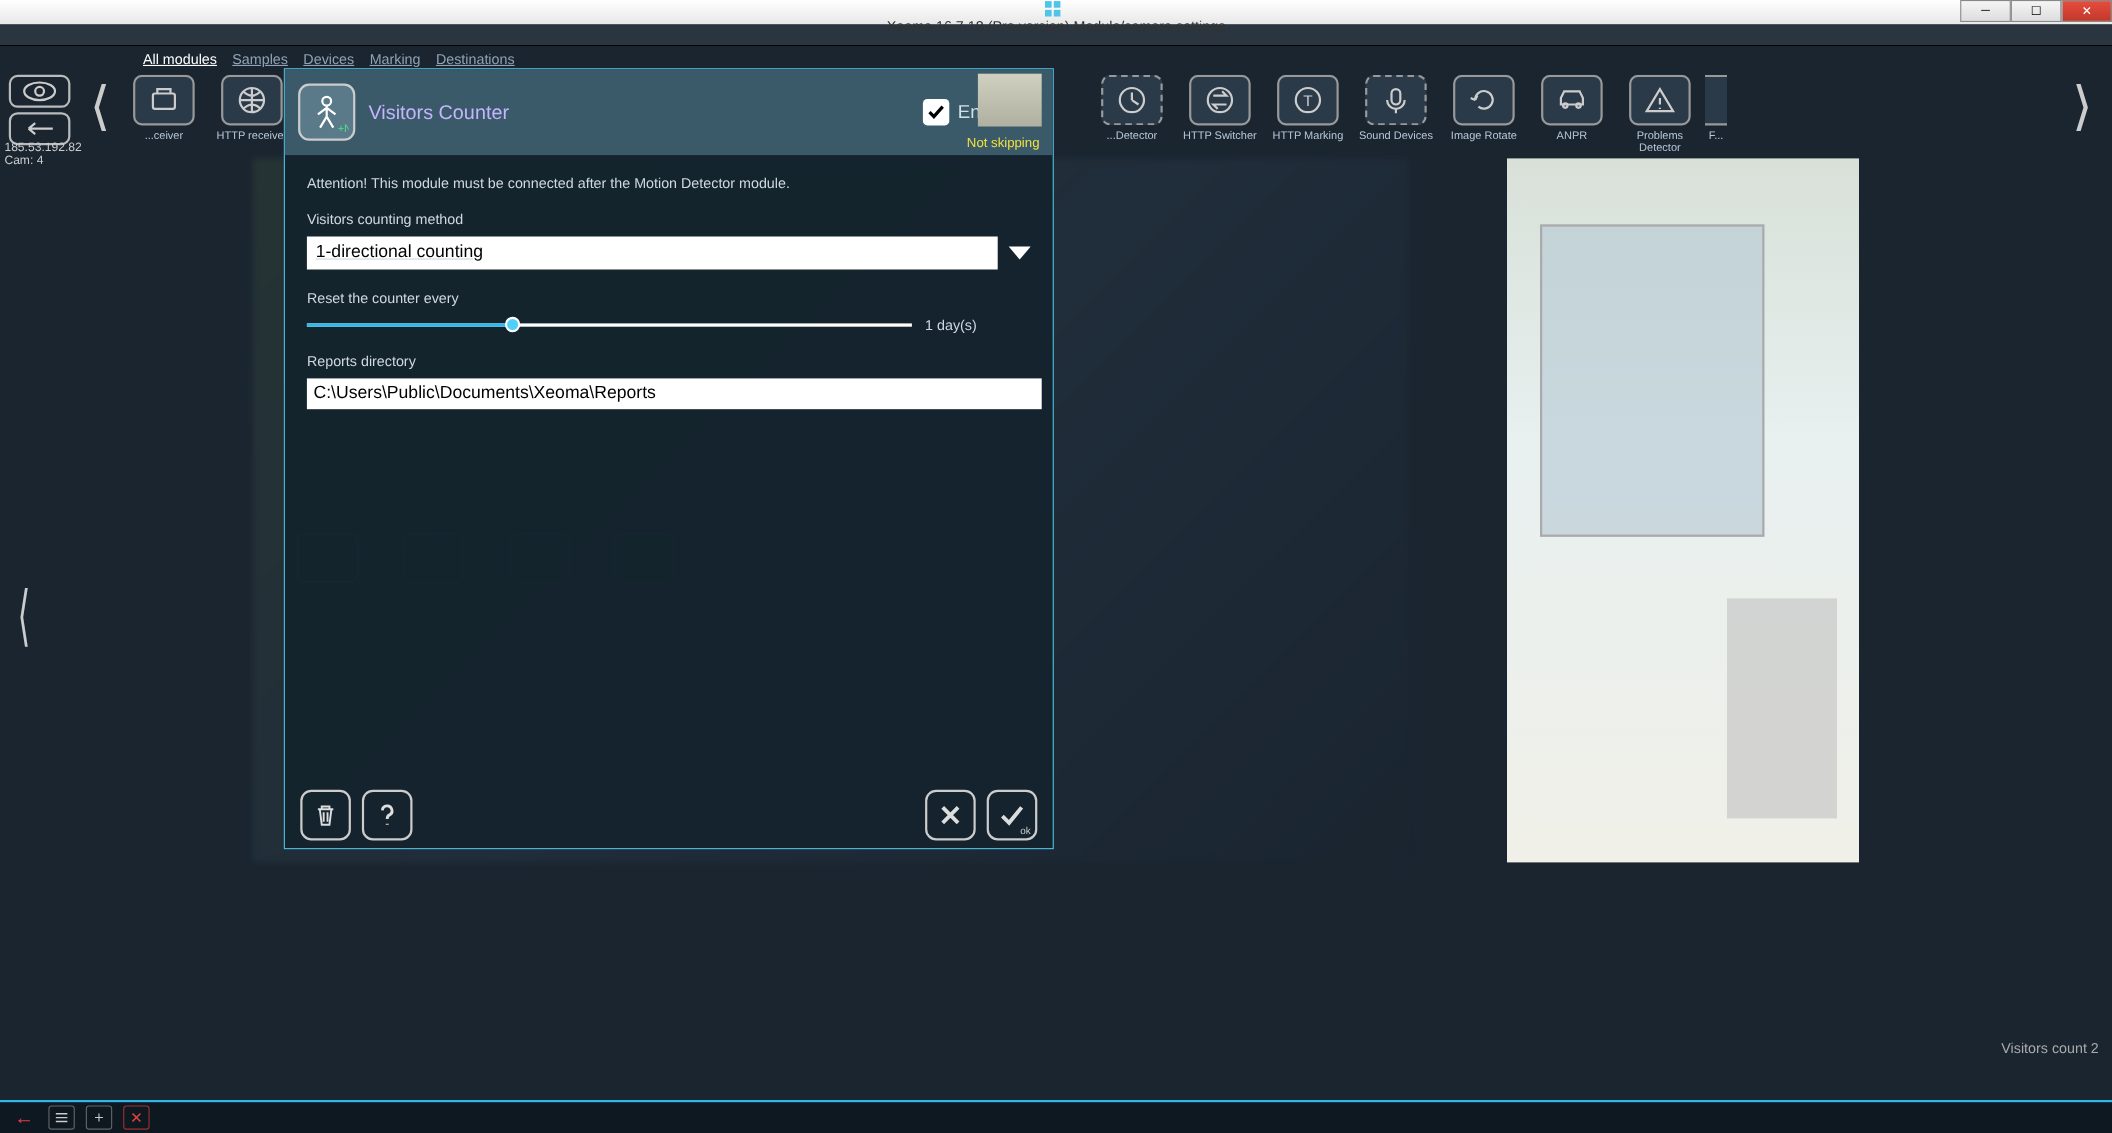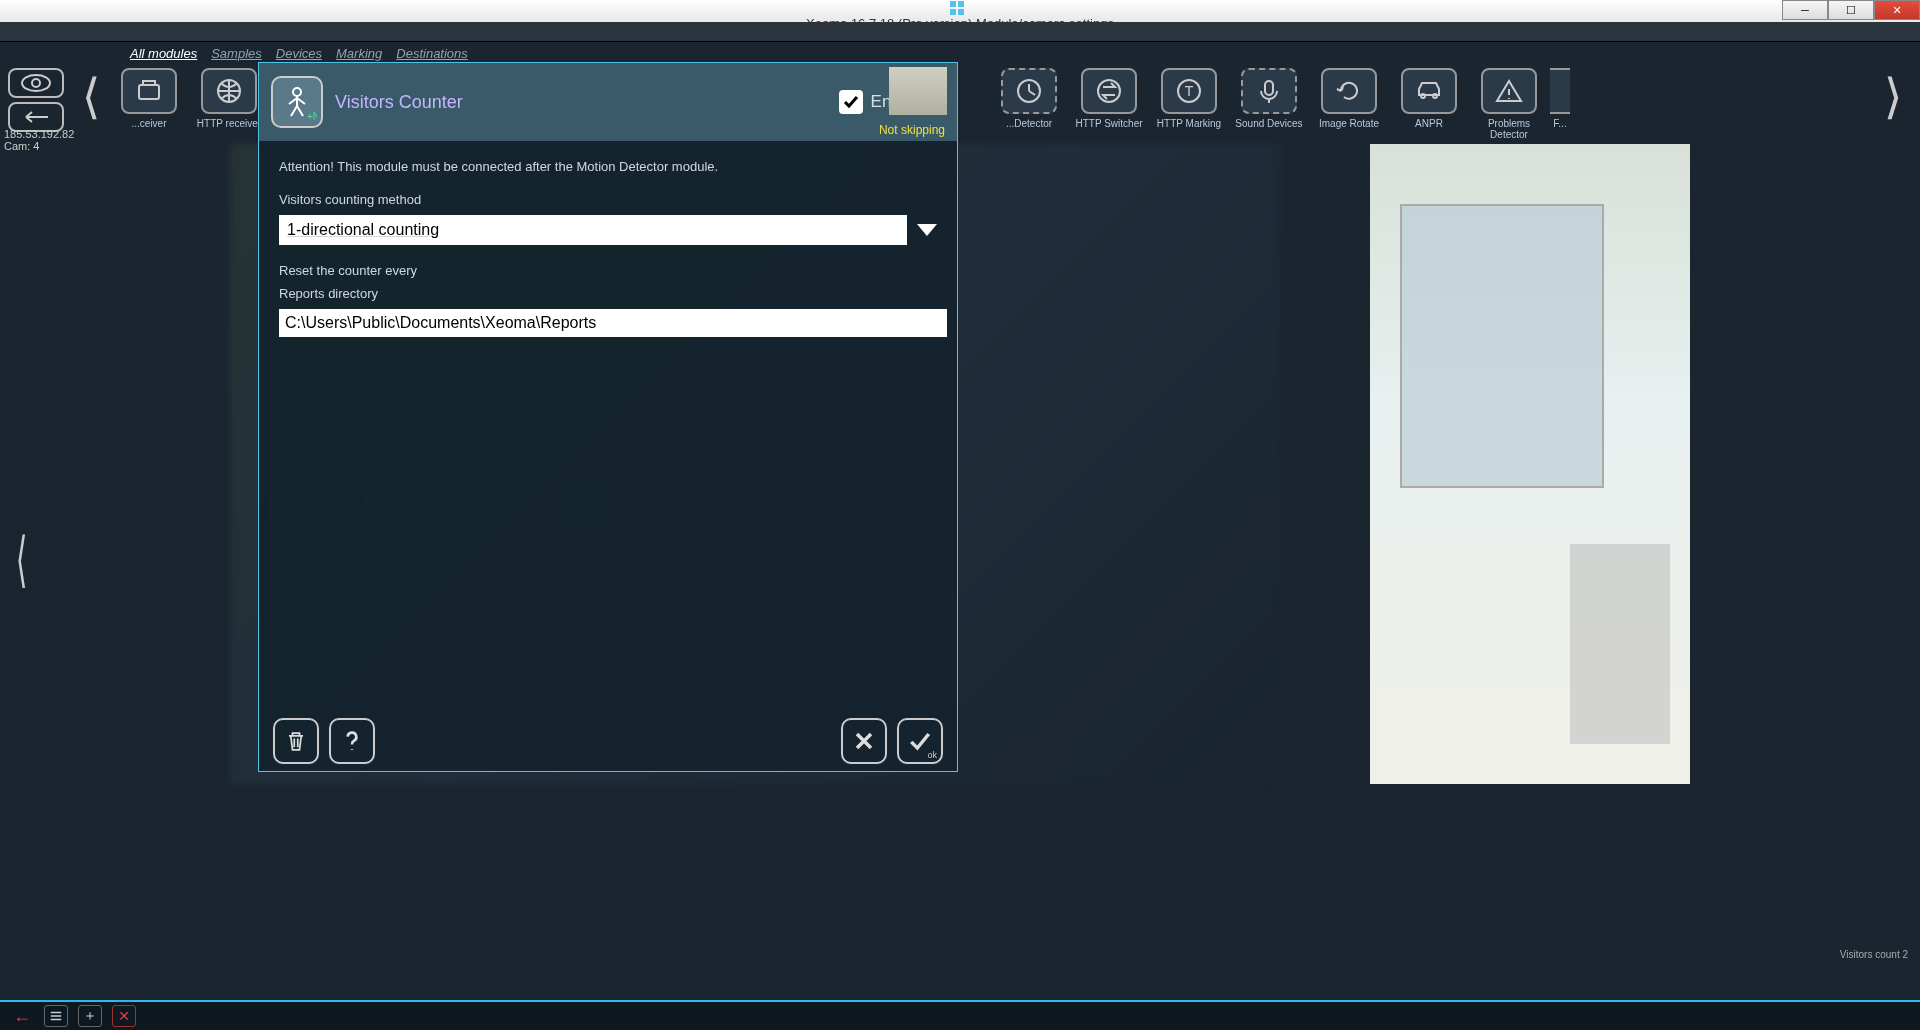--- a/index.html
+++ b/index.html
@@ -11,21 +11,21 @@
 .titlebar-text { font-size: 13px; color: #333; }
 .window-controls { position: absolute; right: 0; top: 0; display: flex; }
 .win-btn { width: 46px; height: 20px; border: 1px solid #888; display: flex; align-items: center; justify-content: center; font-size: 11px; background: linear-gradient(#f5f5f5,#ddd); cursor: pointer; }
 .win-btn.close { background: linear-gradient(#e74c3c,#c0392b); color: #fff; }
 
 
 .tabstrip { height: 20px; background: #2a3540; border-bottom: 1px solid #000; }
 
 
 .menubar { height: 22px; background: #1a2530; display: flex; align-items: center; padding-left: 130px; gap: 14px; }
-.menubar a { color: #8fa3b5; font-size: 13px; text-decoration: underline; cursor: pointer; font-style: italic; }
+.menubar a { color: #8fa3b5; font-size: 13px; text-decoration: underline; cursor: pointer; }
 .menubar a.active { color: #fff; }
 
 
 .toolbar-row { height: 80px; background: #1a2530; display: flex; align-items: flex-start; padding: 4px 8px 0 8px; position: relative; }
 .left-controls { display: flex; flex-direction: column; gap: 4px; margin-right: 8px; }
 .eye-btn, .arrow-btn { width: 56px; height: 30px; border: 2px solid #bbb; border-radius: 8px; display: flex; align-items: center; justify-content: center; background: #1a2530; cursor: pointer; }
 .nav-chevron { width: 30px; height: 56px; display: flex; align-items: center; justify-content: center; cursor: pointer; color: #ccc; font-size: 48px; font-weight: 100; margin: 0 4px; }
 .modules-strip { display: flex; gap: 2px; flex: 1; overflow: hidden; }
 .module-item { display: flex; flex-direction: column; align-items: center; width: 78px; cursor: pointer; }
 .module-icon { width: 56px; height: 46px; border: 2px solid #999; border-radius: 8px; background: #2a3a48; display: flex; align-items: center; justify-content: center; margin-bottom: 4px; position: relative; }
@@ -35,21 +35,21 @@
 
 .content { position: absolute; top: 144px; left: 0; right: 0; bottom: 30px; background: #1a2530; }
 .ip-label { position: absolute; top: -16px; left: 4px; font-size: 11px; color: #ccc; line-height: 12px; }
 
 
 .camera-bg { position: absolute; top: 0; left: 230px; width: 1050px; height: 640px; background: linear-gradient(135deg, #3a4a3a 0%, #2a3a4a 50%, #1a2530 100%); opacity: 0.4; filter: blur(3px); }
 .camera-right { position: absolute; top: 0; right: 230px; width: 320px; height: 640px; background: linear-gradient(180deg, #d8e0d8 0%, #e8f0f0 40%, #f0f0e8 100%); }
 .camera-right::before { content:''; position:absolute; top:60px; left:30px; width:200px; height:280px; background: rgba(180,200,210,0.6); border: 2px solid #aaa; }
 .camera-right::after { content:''; position:absolute; bottom:40px; right:20px; width:100px; height:200px; background: rgba(200,200,200,0.7); }
 
-.visitor-count { position: absolute; bottom: 40px; right: 12px; font-size: 10px; color: #aaa; }
+.visitor-count { position: absolute; bottom: 40px; right: 12px; font-size: 13px; color: #aaa; }
 
 
 .side-nav { position: absolute; left: 10px; top: 380px; color: #ccc; font-size: 60px; font-weight: 100; cursor: pointer; transform: scaleX(0.5); }
 
 
 .dialog { position: absolute; top: 62px; left: 258px; width: 700px; height: 710px; background: rgba(20,35,45,0.96); border: 1px solid #4fc3e8; display: flex; flex-direction: column; }
 .dialog-header { height: 78px; background: #3a5a6a; display: flex; align-items: center; padding: 0 12px; position: relative; }
 .dialog-icon { width: 52px; height: 52px; border: 2px solid #ccc; border-radius: 10px; background: #5a7a8a; display: flex; align-items: center; justify-content: center; margin-right: 12px; position: relative; }
 .dialog-title { color: #c4b5fd; font-size: 18px; flex: 1; }
 .enabled-group { display: flex; align-items: center; gap: 8px; margin-right: 12px; }
@@ -318,20 +318,27 @@
   <div class="dialog-body">
     <div class="attention">Attention! This module must be connected after the Motion Detector module.</div>
 
     <div class="field-label">Visitors counting method</div>
     <div class="select-row">
       <div class="select-box">1-directional counting</div>
       <div class="select-caret"></div>
     </div>
 
     <div class="field-label">Reset the counter every</div>
+    <div class="slider-row">
+      <div class="slider-track">
+        <div class="slider-fill"></div>
+        <div class="slider-thumb"></div>
+      </div>
+      <span class="slider-value">1 day(s)</span>
+    </div>
 
 
     <div class="field-label">Reports directory</div>
     <input class="text-input" value="C:\Users\Public\Documents\Xeoma\Reports" style="">
   </div>
 
   <div class="dialog-footer">
     <div class="footer-btn">
       <svg viewBox="0 0 32 32" width="28" height="28" stroke="#ddd" fill="none" stroke-width="2">
         <path d="M8 10 h16 M12 10 v-3 h8 v3 M10 10 l2 16 h8 l2 -16 M14 13 v10 M18 13 v10"></path>

